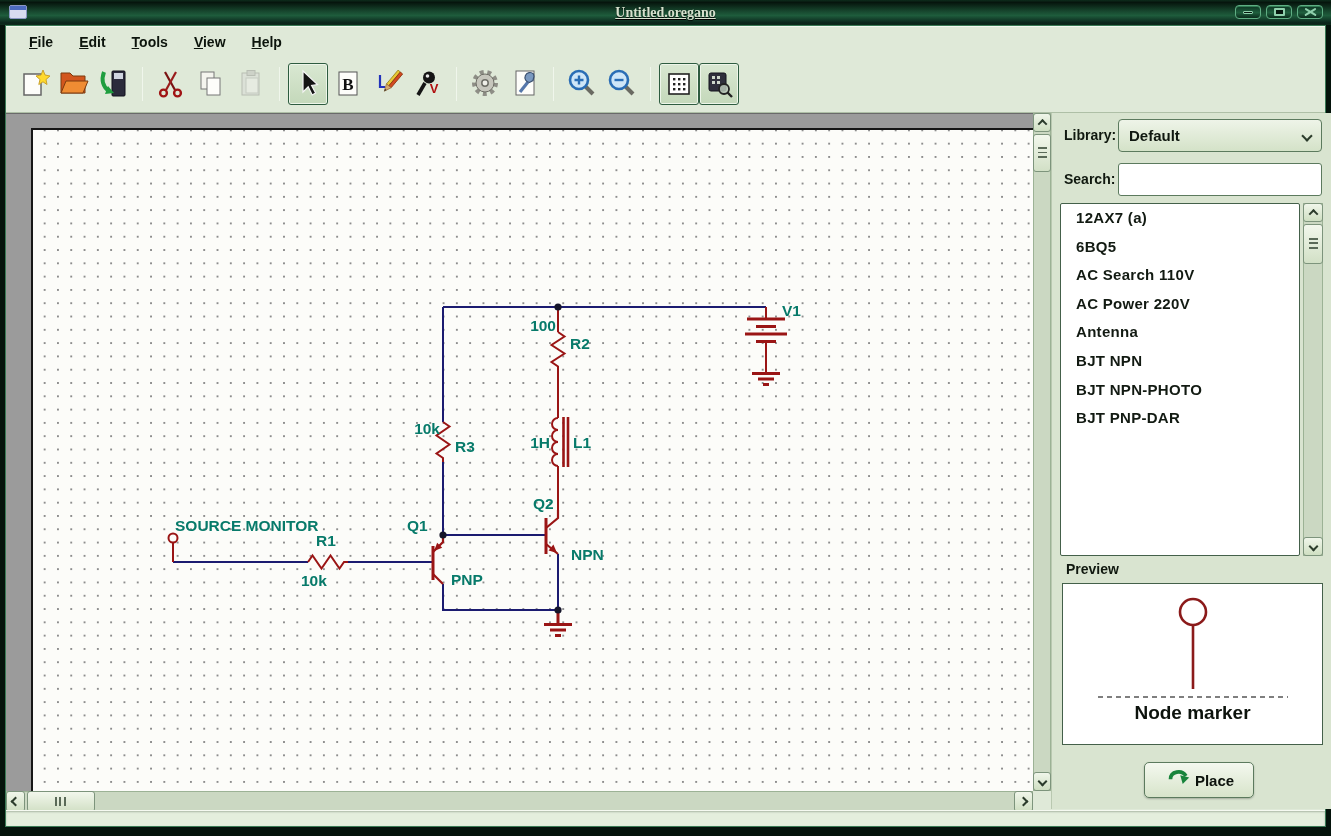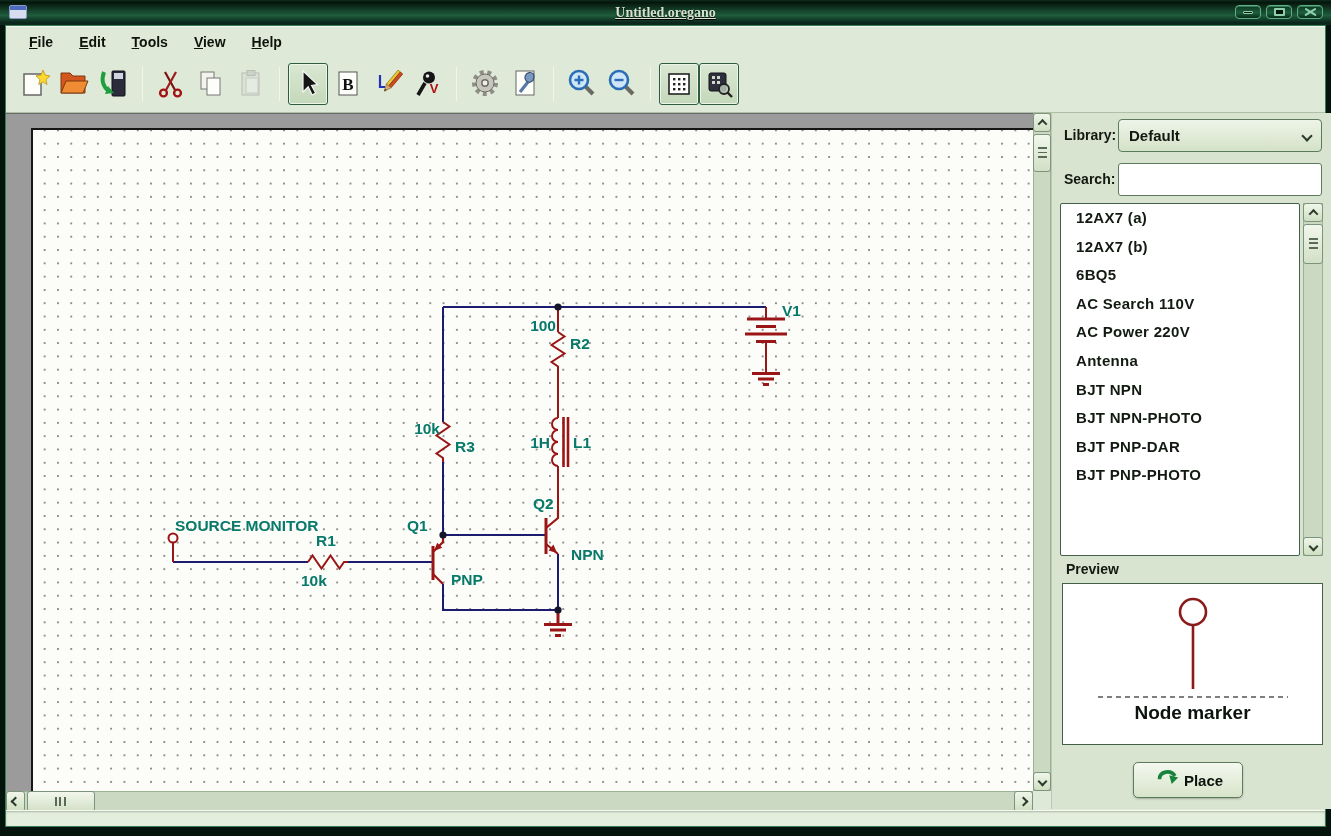--- a/index.html
+++ b/index.html
@@ -87,21 +87,21 @@
     font-family:"Liberation Sans",sans-serif; }
   #parts-list { position:absolute; left:8px; top:90px; width:240px; height:353px; background:#fff;
     border:1px solid #44604a; border-radius:2px; overflow:hidden; }
   .part-row { height:28.6px; line-height:28.6px; padding-left:15px; font-size:15px; font-weight:bold;
     color:#121a12; letter-spacing:.3px; cursor:pointer; white-space:nowrap; }
   #list-scroll { position:absolute; left:251px; top:90px; width:20px; height:353px; }
   #preview-box { position:absolute; left:10px; top:470px; width:261px; height:162px; background:#fff;
     border:1px solid #44604a; }
   #preview-name { position:absolute; left:0; right:0; top:118px; text-align:center; font-size:19px;
     font-weight:600; color:#0d130d; }
-  #place-btn { position:absolute; left:81px; top:649px; width:110px; height:36px;
+  #place-btn { position:absolute; left:92px; top:649px; width:110px; height:36px;
     background:linear-gradient(180deg,#f4f8ef,#d7e4ca); border:1px solid #5c7a5e; border-radius:5px;
     display:flex; align-items:center; justify-content:center; gap:5px; cursor:pointer;
     box-shadow:0 1px 2px rgba(0,0,0,.25); }
   #place-btn span.lbl { font-size:15px; font-weight:bold; color:#0c120c; }
 
   
   #statusbar { position:absolute; left:0; right:0; bottom:0; height:16px; background:#e4eedd;
     border-top:1px solid #f6faf2; box-shadow:inset 0 1px 2px rgba(60,80,60,.35); }
 </style>
 </head>
@@ -401,29 +401,27 @@
       <div class="side-label" style="left:12px; top:14px;">Library:</div>
       <div id="library-select">
         <span>Default</span>
         <span class="chev down"></span>
       </div>
       <div class="side-label" style="left:12px; top:58px;">Search:</div>
       <input id="search-input" type="text" value="" style="">
 
       <div id="parts-list">
         <div class="part-row">12AX7 (a)</div>
-        <div class="part-row">12AX7 (b)</div>
         <div class="part-row">6BQ5</div>
         <div class="part-row">AC Search 110V</div>
         <div class="part-row">AC Power 220V</div>
         <div class="part-row">Antenna</div>
         <div class="part-row">BJT NPN</div>
         <div class="part-row">BJT NPN-PHOTO</div>
         <div class="part-row">BJT PNP-DAR</div>
-        <div class="part-row">BJT PNP-PHOTO</div>
       </div>
       <div id="list-scroll">
         <div class="sb-track" style="left:0; top:0; width:20px; height:353px;"></div>
         <div class="sb-btn" style="left:0; top:0; width:20px; height:19px;">
             <span class="chev up"></span>
           </div>
         <div class="sb-thumb" style="left:0; top:21px; width:20px; height:40px;">
             <span class="grip-v"></span>
           </div>
         <div class="sb-btn" style="left:0; top:334px; width:20px; height:19px;">

